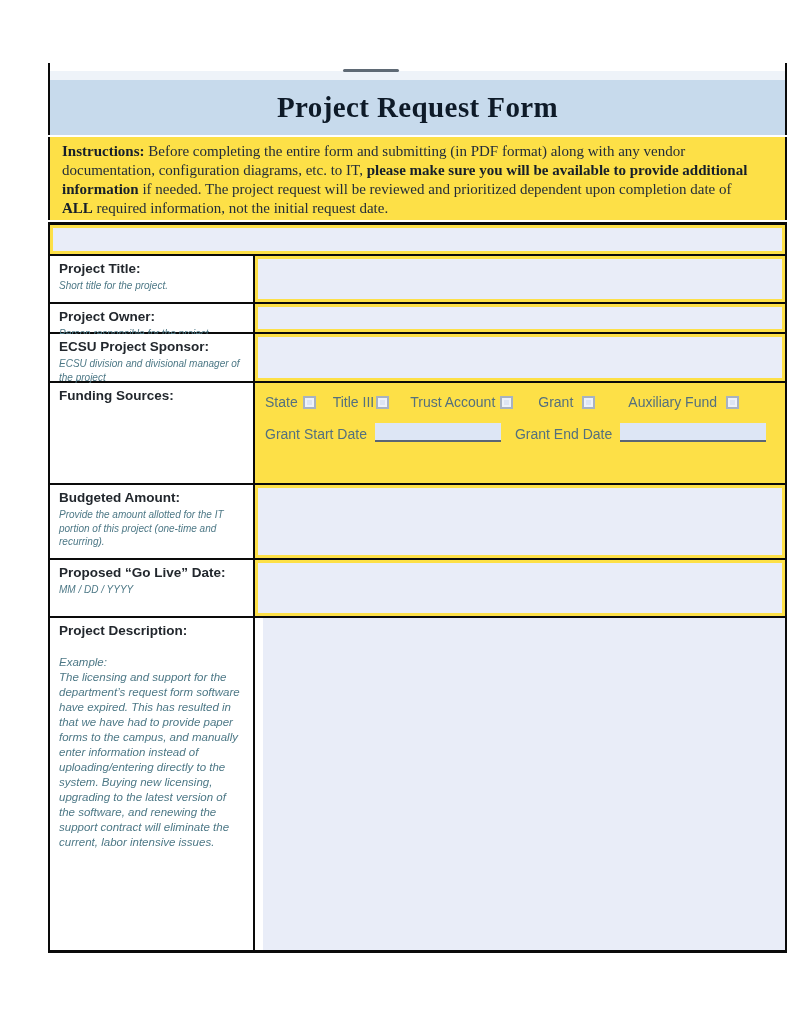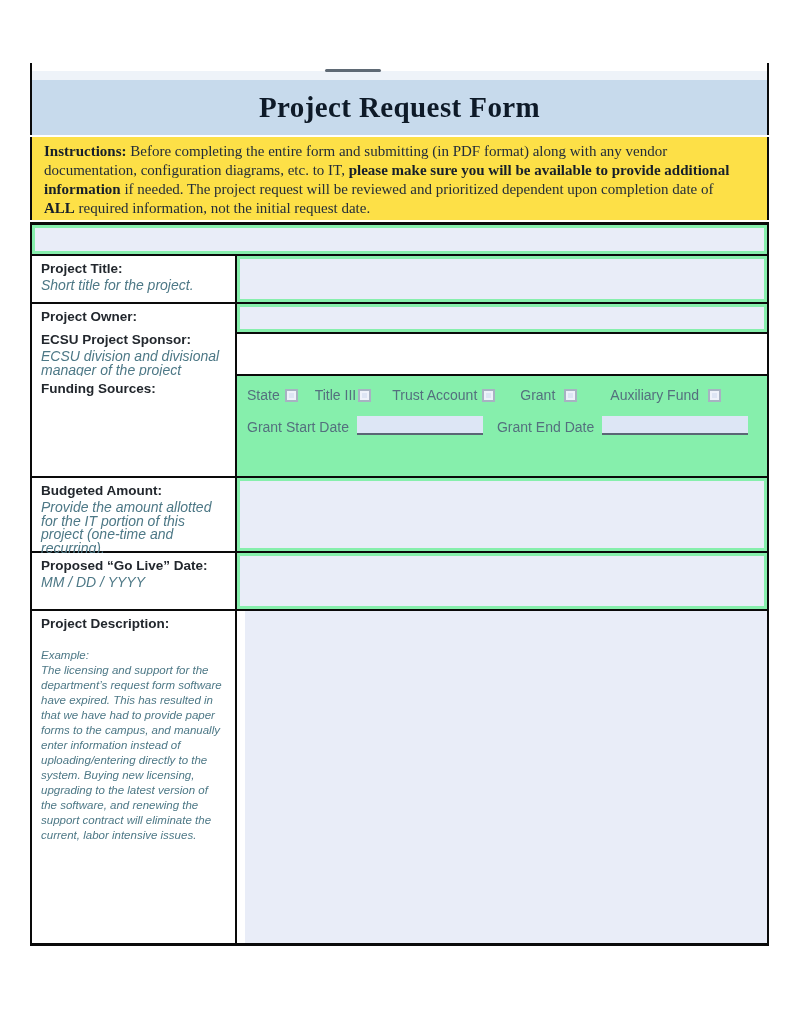--- a/index.html
+++ b/index.html
@@ -1,21 +1,21 @@
 <!DOCTYPE html>
 <html><head>
 <meta charset="utf-8">
 <style>
   html,body{margin:0;padding:0;}
   body{
     width:800px;height:1035px;background:#ffffff;position:relative;overflow:hidden;
     font-family:"Liberation Sans", sans-serif;
     -webkit-font-smoothing:antialiased;
   }
-  .doc{position:absolute;left:30px;top:63px;width:739px;}
+  .doc{position:absolute;left:48px;top:63px;width:739px;}
   .band{border-left:2px solid #0a0a0a;border-right:2px solid #0a0a0a;box-sizing:border-box;}
 
   
   .top-strip{height:17px;background:linear-gradient(#ffffff 0 45%, #eef3f9 45% 100%);position:relative;}
   .top-handle{position:absolute;left:293px;top:6px;width:56px;height:3px;background:#5f6a75;border-radius:2px;}
 
   
   .hdr{height:55px;background:#c7daec;display:flex;align-items:center;justify-content:center;}
   .hdr h1{
     margin:0;font-family:"Liberation Serif", serif;font-weight:bold;
@@ -30,33 +30,33 @@
   .instr b{color:#161f2a;}
 
   
   .ptable{margin-top:2px;border:2px solid #0a0a0a;border-top-width:3px;border-bottom-width:3px;background:#fff;}
   .prow{display:flex;border-top:2px solid #0a0a0a;box-sizing:border-box;}
   .prow:first-child{border-top:none;}
   .cl{
     width:205px;min-width:205px;box-sizing:border-box;border-right:2px solid #0a0a0a;
     background:#ffffff;padding:5px 9px 4px 9px;
   }
-  .cr{flex:1;background:#86efac;position:relative;box-sizing:border-box;}
+  .cr{flex:1;background:#fde047;position:relative;box-sizing:border-box;}
   .fld{position:absolute;left:3px;right:3px;top:3px;bottom:3px;background:#e9edf8;}
   .cr.solid{background:#e9edf8;}
 
   .lab{font-weight:bold;font-size:13.5px;color:#22272d;line-height:16px;}
-  .hint{font-style:italic;font-size:14px;color:#4d7886;line-height:13.5px;margin-top:2px;}
+  .hint{font-style:italic;font-size:10px;color:#4d7886;line-height:13.5px;margin-top:2px;}
   .ph{font-style:italic;font-size:11px;color:#8e9db3;margin-left:4px;}
 
   
   .h-request{height:29px;}
   .h-title{height:48px;}
   .h-owner{height:30px;}
-  .h-sponsor{height:42px;align-items:center;}
+  .h-sponsor{height:49px;}
   .h-funding{height:102px;}
   .h-budget{height:75px;}
   .h-golive{height:58px;}
   .h-desc{height:334px;gap:8px;}
 
   
   .fund{padding:11px 10px 0 10px;color:#54707e;font-size:14px;}
   .fund-line1{display:flex;align-items:center;}
   .fs-item{display:inline-flex;align-items:center;white-space:nowrap;}
   .cbx{

